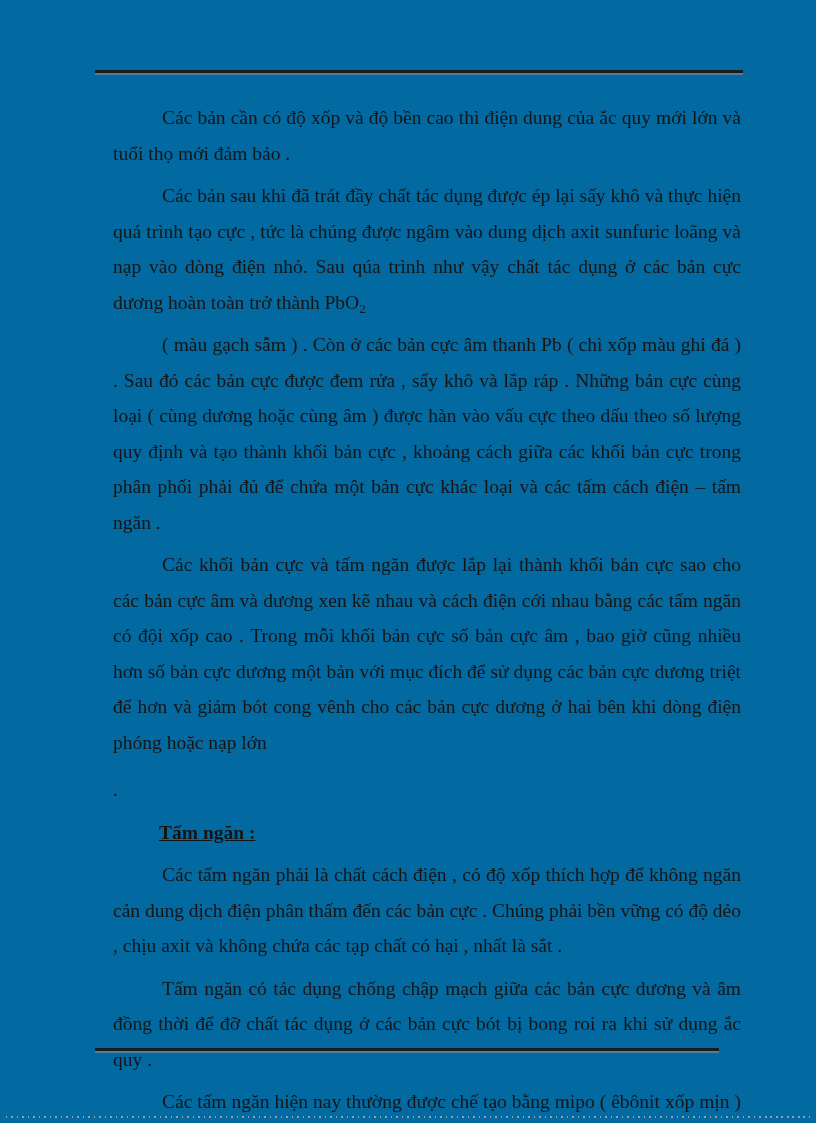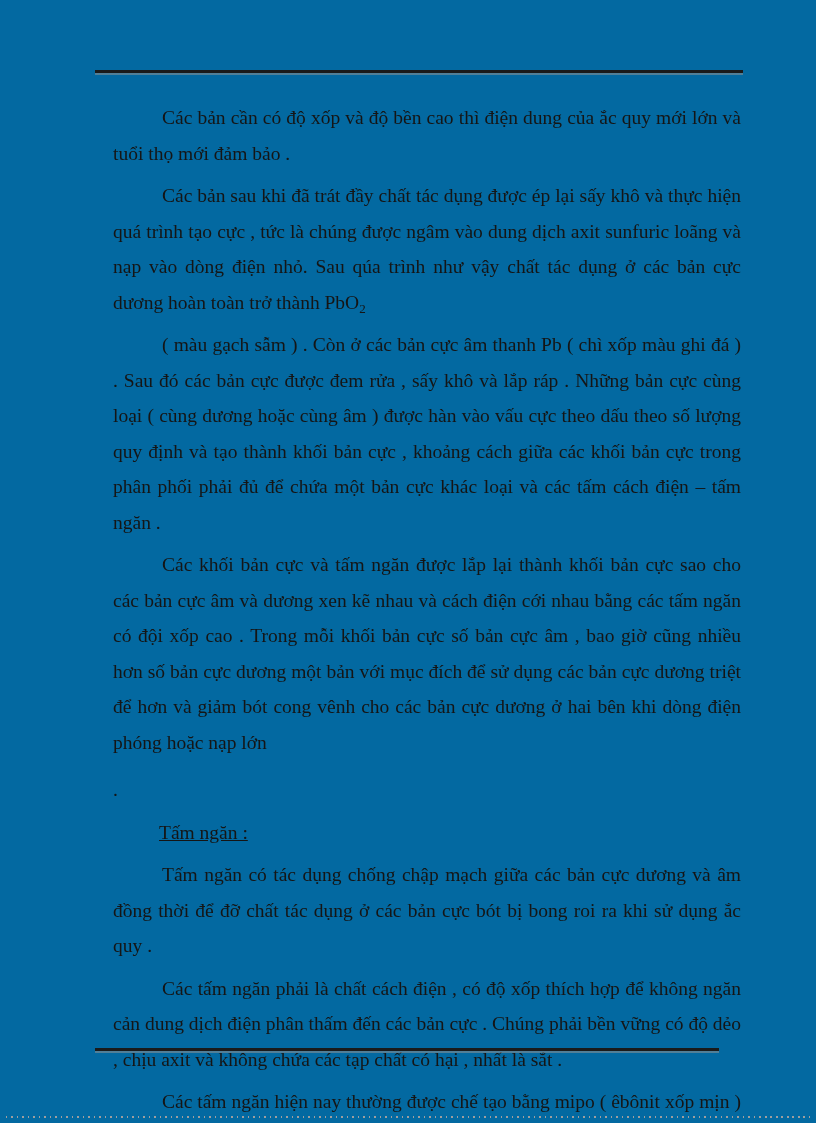--- a/index.html
+++ b/index.html
@@ -35,21 +35,21 @@
   .para {
     margin: 0 0 7px 0;
     text-align: justify;
     text-indent: 49px;
   }
   .para.tight { margin-bottom: 12px; }
   .para.body-noindent { text-indent: 0; }
   .para.heading {
     text-indent: 46px;
     text-align: left;
-    font-weight: normal;
+    font-weight: bold;
     margin-bottom: 7px;
   }
   .para.heading .run { text-decoration: underline; }
   .content sub {
     font-size: 13px;
     line-height: 0;
     vertical-align: -4px;
   }
   .dotted-line {
     position: absolute;
@@ -69,19 +69,19 @@
 
 <div class="page">
   <div class="rule top-rule"></div>
   <div class="content" id="doc-body">
       <p class="para body"><span class="run">Các bản cần có độ xốp và độ bền cao thì điện dung của ắc quy mới lớn và tuổi thọ mới đảm bảo .</span></p>
       <p class="para body"><span class="run">Các bản sau khi đã trát đầy chất tác dụng được ép lại sấy khô và thực hiện quá trình tạo cực , tức là chúng được ngâm vào dung dịch axit sunfuric loãng và nạp vào dòng điện nhỏ. Sau qúa trình như vậy chất tác dụng ở các bản cực dương hoàn toàn trở thành PbO</span><sub class="run">2</sub></p>
       <p class="para body"><span class="run">( màu gạch sẫm ) . Còn ở các bản cực âm thanh Pb ( chì xốp màu ghi đá ) . Sau đó các bản cực được đem rửa , sấy khô và lắp ráp . Những bản cực cùng loại ( cùng dương hoặc cùng âm ) được hàn vào vấu cực theo dấu theo số lượng quy định và tạo thành khối bản cực , khoảng cách giữa các khối bản cực trong phân phối phải đủ để chứa một bản cực khác loại và các tấm cách điện – tấm ngăn .</span></p>
       <p class="para body tight"><span class="run">Các khối bản cực và tấm ngăn được lắp lại thành khối bản cực sao cho các bản cực âm và dương xen kẽ nhau và cách điện cới nhau bằng các tấm ngăn có đội xốp cao . Trong mỗi khối bản cực số bản cực âm , bao giờ cũng nhiều hơn số bản cực dương một bản với mục đích để sử dụng các bản cực dương triệt để hơn và giảm bót cong vênh cho các bản cực dương ở hai bên khi dòng điện phóng hoặc nạp lớn</span></p>
       <p class="para body-noindent"><span class="run">.</span></p>
       <p class="para heading"><span class="run">Tấm ngăn :</span></p>
+      <p class="para body"><span class="run">Các tấm ngăn phải là chất cách điện , có độ xốp thích hợp để không ngăn cản dung dịch điện phân thấm đến các bản cực . Chúng phải bền vững có độ dẻo , chịu axit và không chứa các tạp chất có hại , nhất là sắt .</span></p>
       <p class="para body"><span class="run">Tấm ngăn có tác dụng chống chập mạch giữa các bản cực dương và âm đồng thời để đỡ chất tác dụng ở các bản cực bót bị bong roi ra khi sử dụng ắc quy .</span></p>
-      <p class="para body"><span class="run">Các tấm ngăn phải là chất cách điện , có độ xốp thích hợp để không ngăn cản dung dịch điện phân thấm đến các bản cực . Chúng phải bền vững có độ dẻo , chịu axit và không chứa các tạp chất có hại , nhất là sắt .</span></p>
       <p class="para body"><span class="run">Các tấm ngăn hiện nay thường được chế tạo bằng mipo ( êbônit xốp mịn ) , miplát</span></p>
     </div>
   <div class="rule bottom-rule"></div>
   <div class="dotted-line"></div>
 </div>
 
 </body></html>

